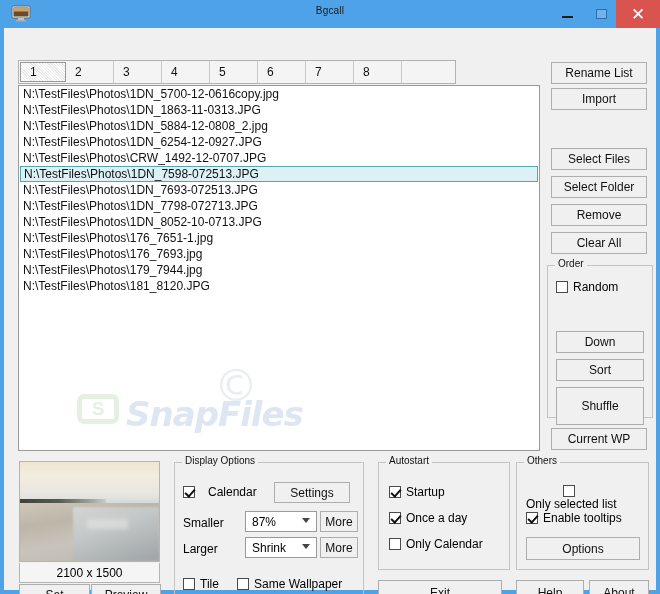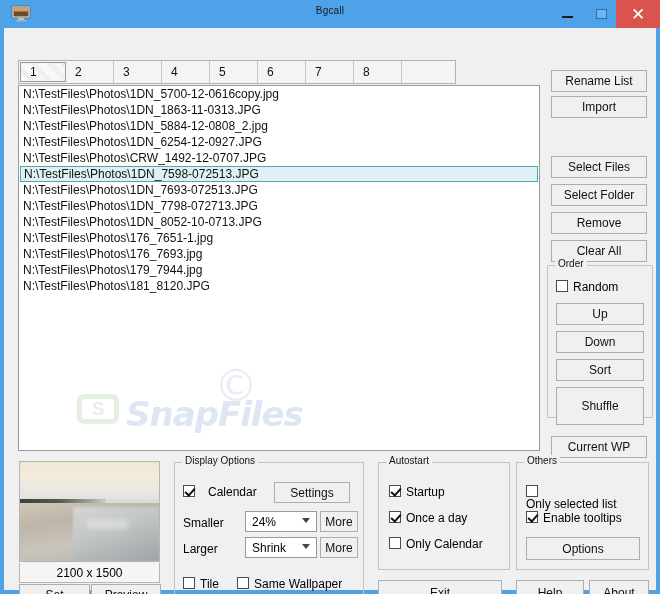--- a/index.html
+++ b/index.html
@@ -100,31 +100,31 @@
     letter-spacing:-1px;
   }
   
   .btn{
     background:#f0f0f0;border:1px solid #adadad;box-sizing:border-box;
     font-size:12px;color:#111;
     display:flex;align-items:center;justify-content:center;
     font-family:"Liberation Sans",sans-serif;
   }
   
-  .rbtn{position:absolute;left:547px;width:96px;height:22px;margin-top:8px;}
+  .rbtn{position:absolute;left:547px;width:96px;height:22px;}
   
   .group{
     position:absolute;border:1px solid #c4c4c4;box-sizing:border-box;
   }
   .group-title{
     position:absolute;top:-8px;left:7px;background:#f0f0f0;
     padding:0 3px;font-size:10px;color:#111;
   }
   
-  .cb{display:flex;align-items:flex-start;position:absolute;font-size:12px;}
+  .cb{display:flex;align-items:center;position:absolute;font-size:12px;}
   .cb .box{
     width:12px;height:12px;border:1px solid #4a4a4a;background:#fff;
     box-sizing:border-box;margin-right:5px;position:relative;flex:0 0 auto;
   }
   .cb .box.on:after{
     content:"";position:absolute;left:3px;top:0px;
     width:4px;height:8px;border:solid #111;border-width:0 2px 2px 0;
     transform:rotate(42deg);
   }
   
@@ -232,21 +232,20 @@
     <div class="btn rbtn" style="top:148px">Select Folder</div>
     <div class="btn rbtn" style="top:176px">Remove</div>
     <div class="btn rbtn" style="top:204px">Clear All</div>
 
     <div class="group" style="left:543px;top:237px;width:106px;height:153px;">
       <span class="group-title">Order</span>
       <div class="cb" style="left:8px;top:14px;">
         <i class="box" id="cb-random"></i>
         <span>Random</span>
       </div>
-      <div class="btn" style="position:absolute;left:8px;top:37px;width:88px;height:22px;">Up</div>
       <div class="btn" style="position:absolute;left:8px;top:65px;width:88px;height:22px;">Down</div>
       <div class="btn" style="position:absolute;left:8px;top:93px;width:88px;height:22px;">Sort</div>
       <div class="btn" style="position:absolute;left:8px;top:121px;width:88px;height:38px;">Shuffle</div>
     </div>
     <div class="btn rbtn" style="top:400px">Current WP</div>
 
     <div class="thumb-wrap">
       <i class="thumb-sky"></i>
       <i class="thumb-sea"></i>
       <i class="thumb-sand"></i>
@@ -261,21 +260,21 @@
     <div class="group" style="left:170px;top:434px;width:190px;height:140px;">
       <span class="group-title">Display Options</span>
       <div class="cb" style="left:8px;top:22px;gap:8px;">
         <i class="box on" id="cb-calendar"></i>
         <span>Calendar</span>
       </div>
       <div class="btn" style="position:absolute;left:99px;top:19px;width:76px;height:21px;">Settings</div>
 
       <span style="position:absolute;left:8px;top:53px;">Smaller</span>
       <div class="combo" style="left:70px;top:48px;width:72px;">
-        <span>24%</span>
+        <span>87%</span>
         <i class="arrow"></i>
       </div>
       <div class="btn" style="position:absolute;left:145px;top:48px;width:38px;height:21px;">More</div>
 
       <span style="position:absolute;left:8px;top:79px;">Larger</span>
       <div class="combo" style="left:70px;top:74px;width:72px;">
         <span>Shrink</span>
         <i class="arrow"></i>
       </div>
       <div class="btn" style="position:absolute;left:145px;top:74px;width:38px;height:21px;">More</div>

